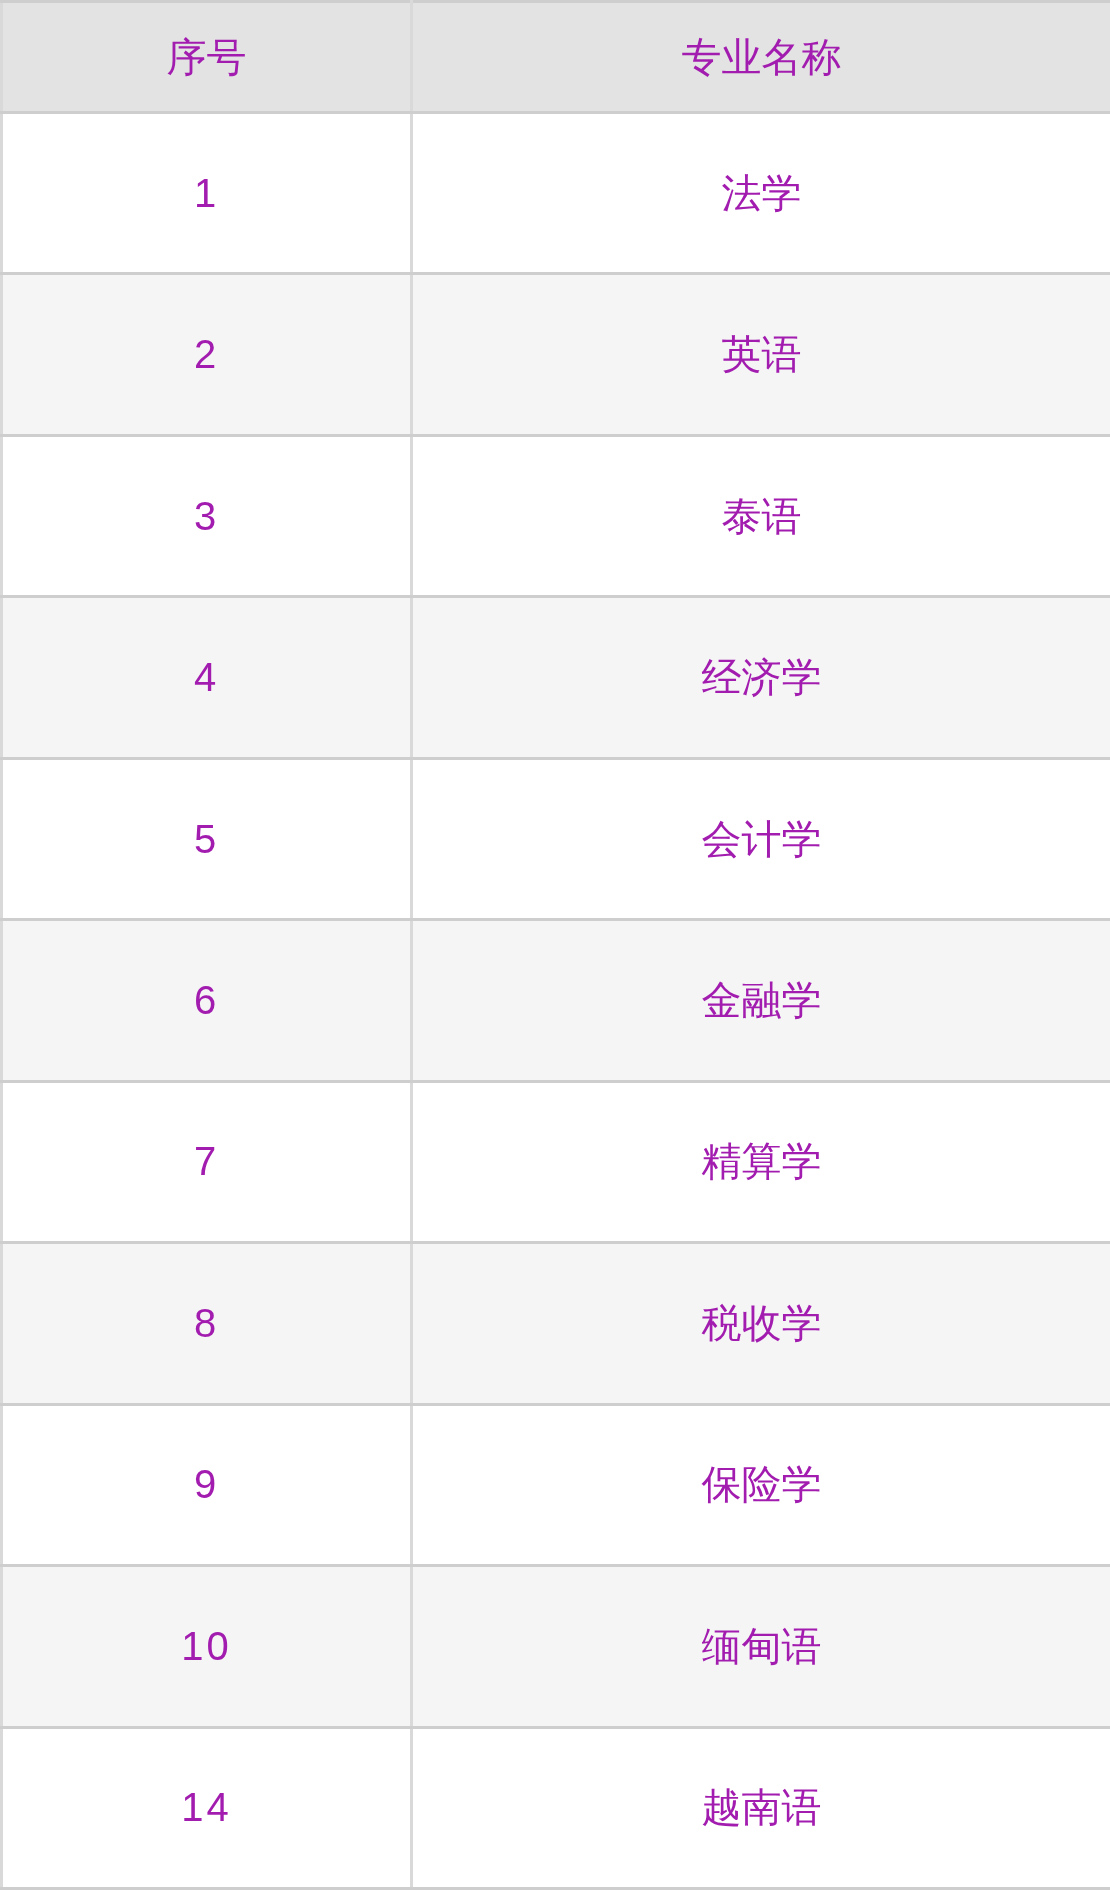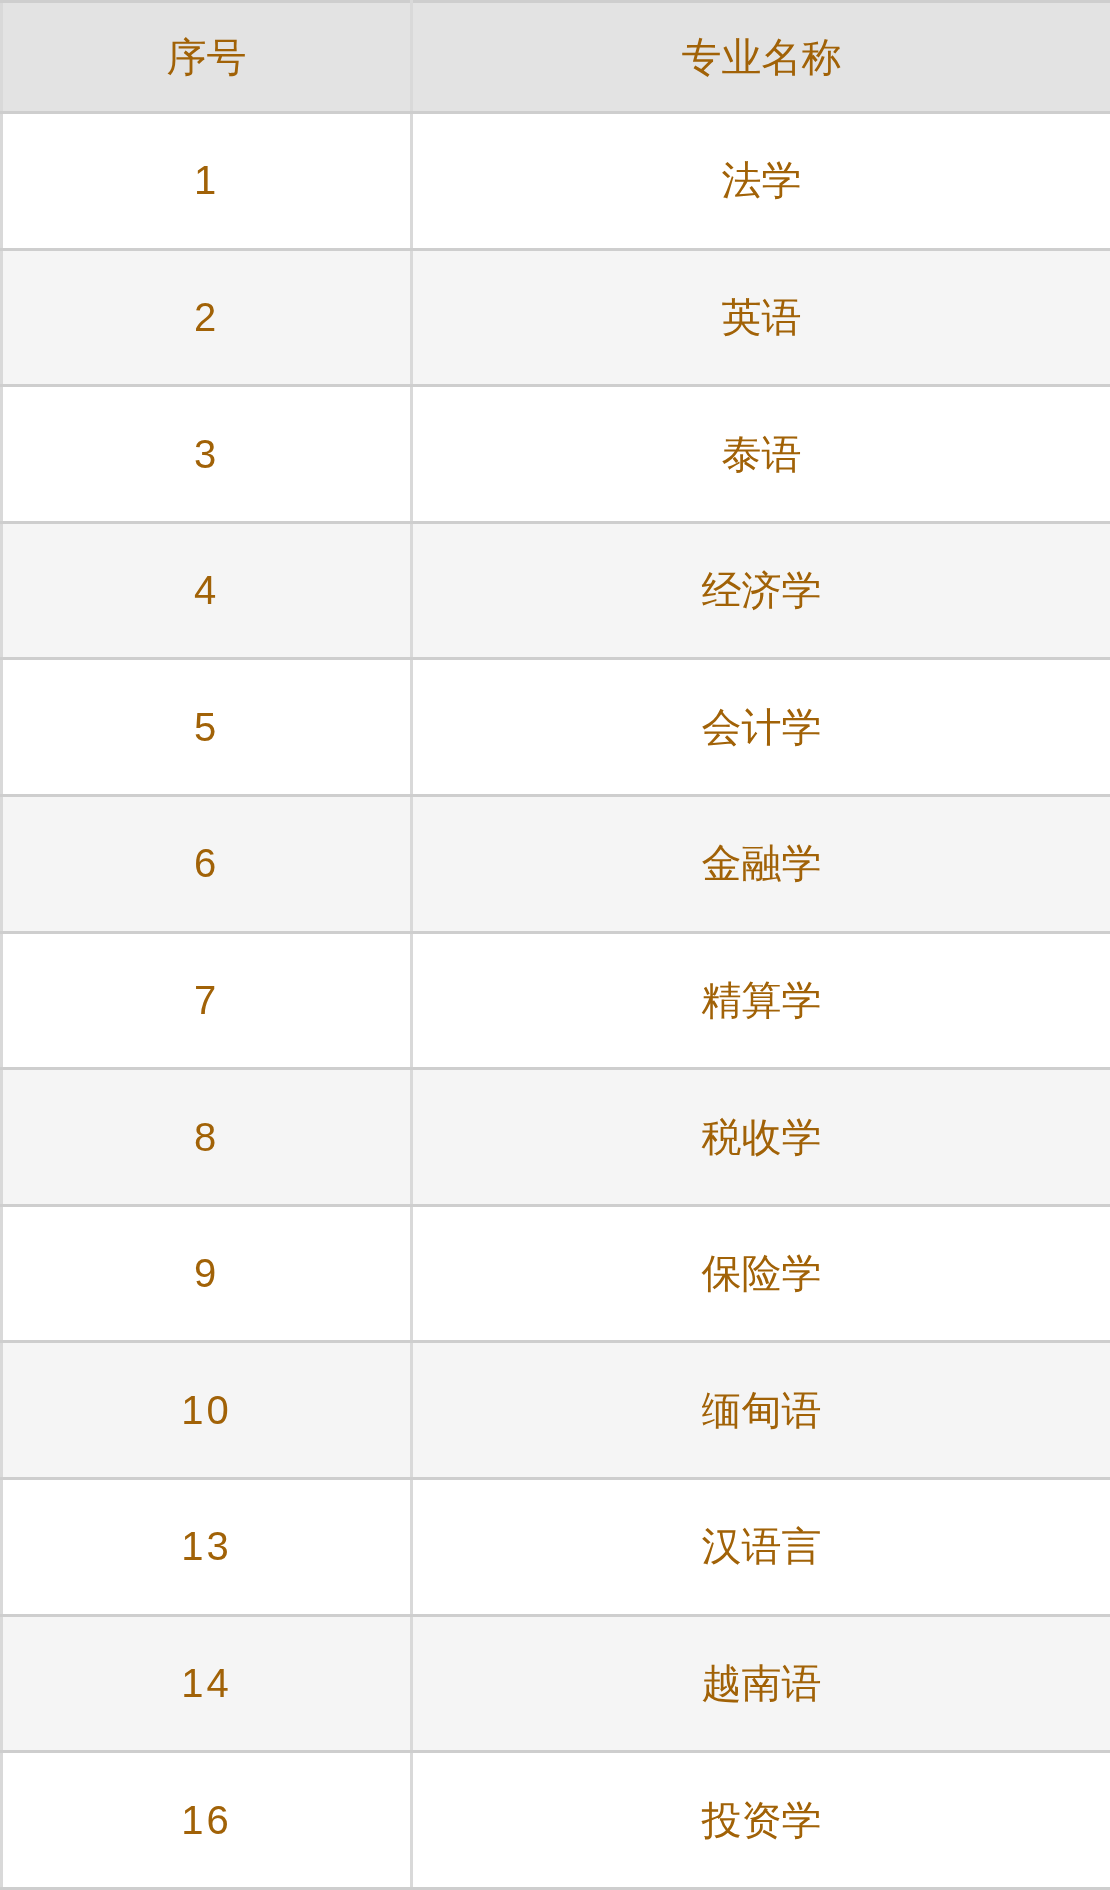--- a/index.html
+++ b/index.html
@@ -20,21 +20,21 @@
     border-collapse: collapse;
     table-layout: fixed;
   }
   table.major-table th,
   table.major-table td {
     box-sizing: border-box;
     text-align: center;
     vertical-align: middle;
     font-size: 40px;
     font-weight: 400;
-    color: #a16207;
+    color: #a21caf;
     border-top: 3px solid #cecece;
     border-bottom: 3px solid #cecece;
     border-left: 3px solid #d9d9d9;
     border-right: 3px solid #d9d9d9;
     padding: 0;
     overflow: hidden;
   }
   table.major-table thead th {
     background: #e3e3e3;
     height: 111px;
@@ -103,26 +103,18 @@
   </tr>
         <tr>
     <td class="cell-index">9</td>
     <td class="cell-name">保险学</td>
   </tr>
         <tr>
     <td class="cell-index">10</td>
     <td class="cell-name">缅甸语</td>
   </tr>
         <tr>
-    <td class="cell-index">13</td>
-    <td class="cell-name">汉语言</td>
-  </tr>
-        <tr>
     <td class="cell-index">14</td>
     <td class="cell-name">越南语</td>
-  </tr>
-        <tr>
-    <td class="cell-index">16</td>
-    <td class="cell-name">投资学</td>
   </tr>
       </tbody>
   </table>
 </div>
 
 </body></html>

